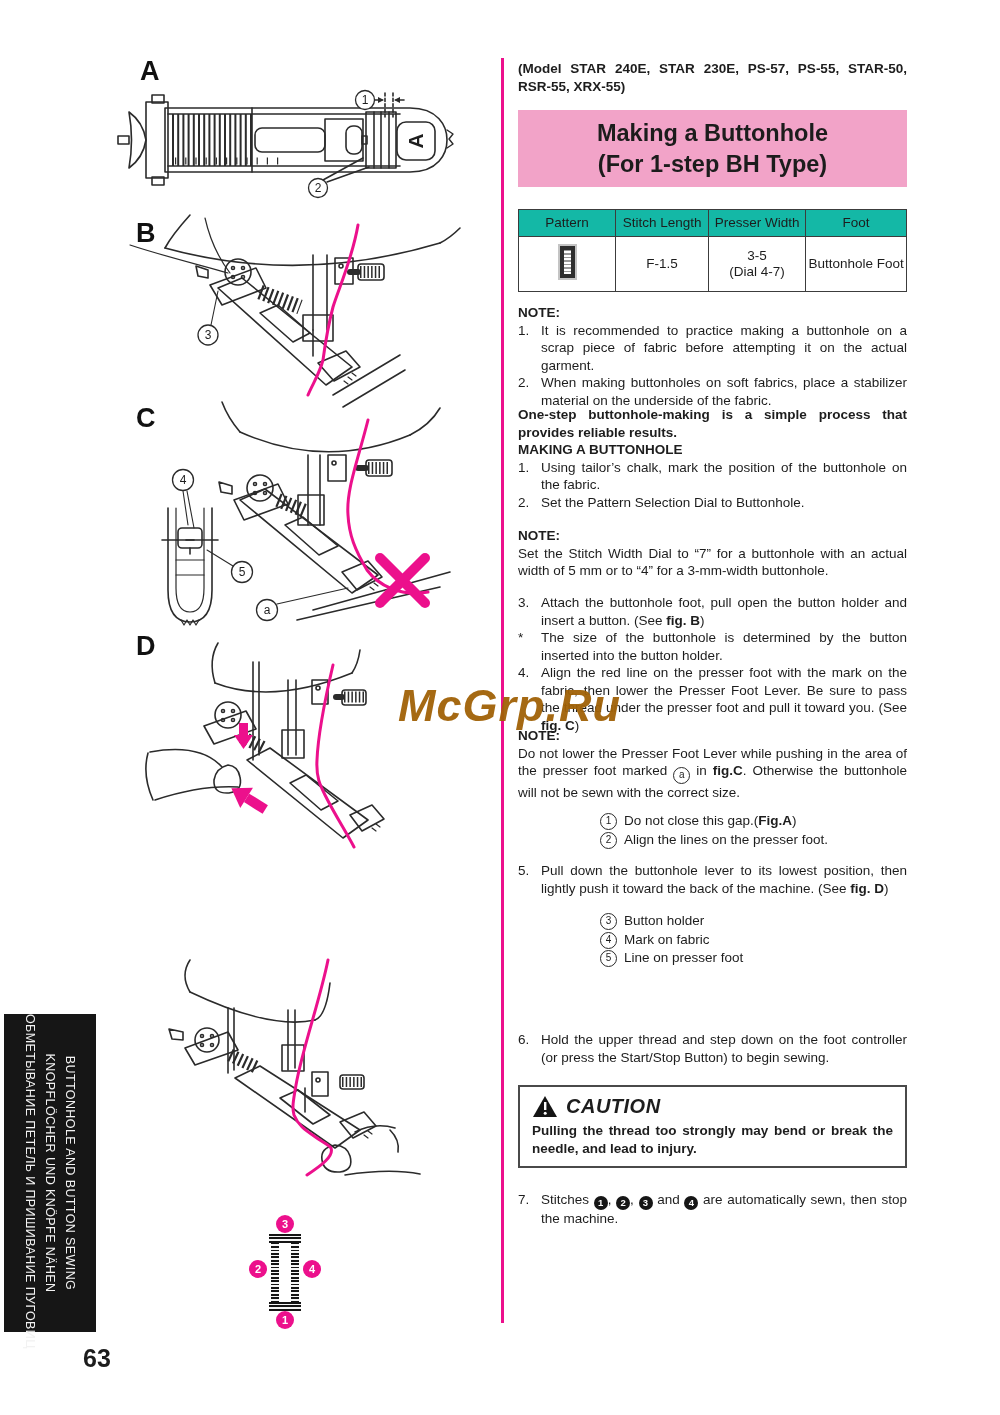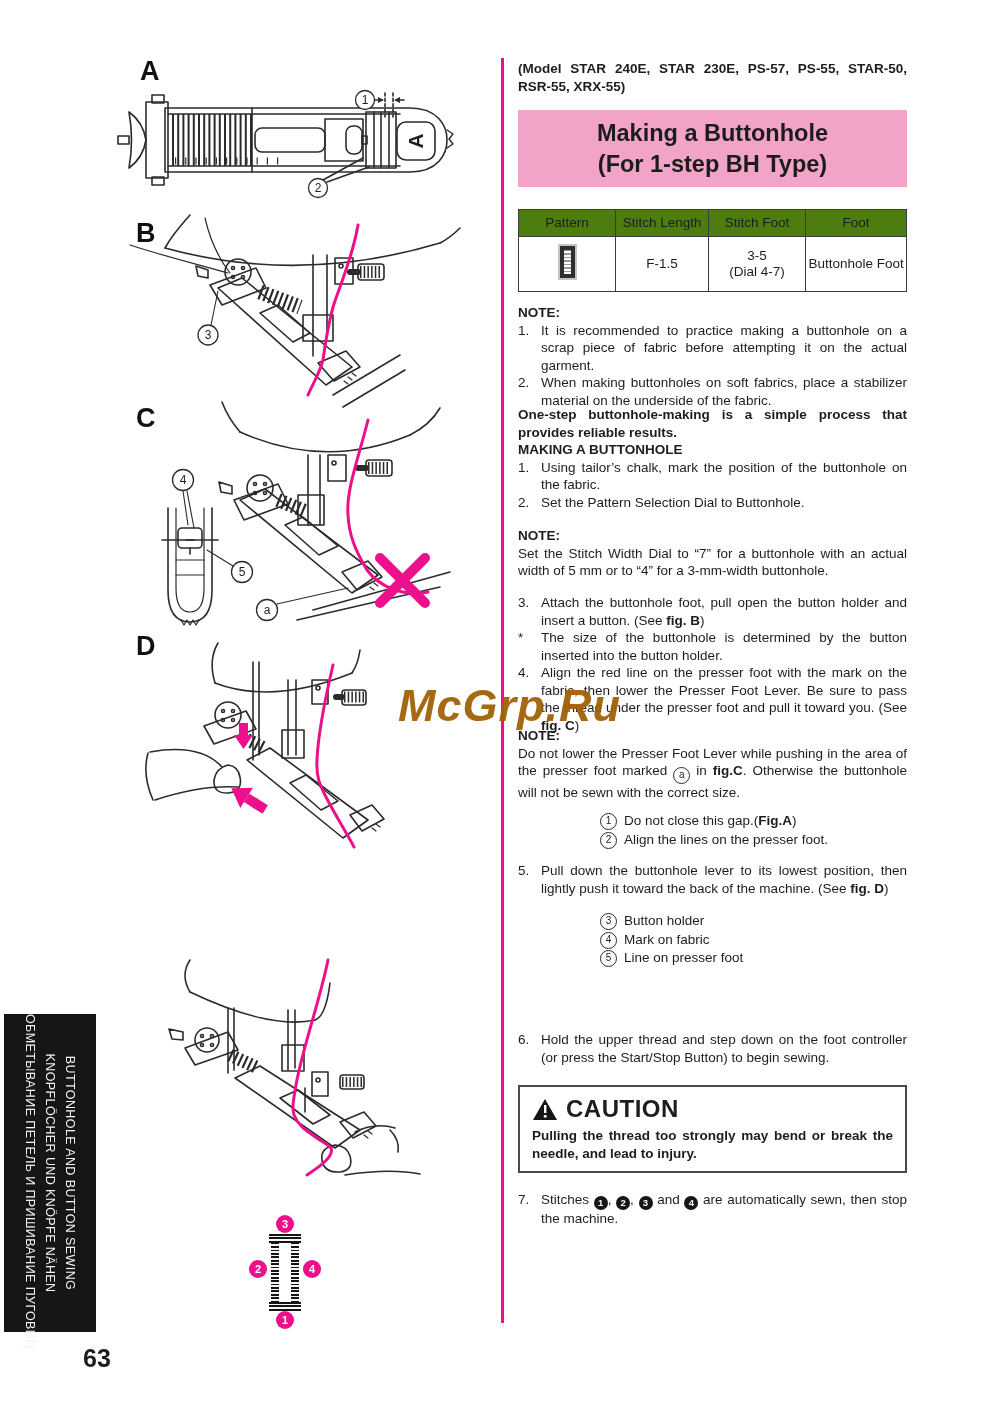--- a/index.html
+++ b/index.html
@@ -16,38 +16,38 @@
   #model{top:60px;font-weight:bold;}
   
   #banner{top:110px;height:77px;background:#f2a3c8;display:flex;flex-direction:column;
           justify-content:center;align-items:center;}
   #banner div{font-size:23.5px;font-weight:bold;line-height:31px;color:#1c1c1c;text-align:center;}
   
   #spec{top:209px;}
   #spec table{width:389px;border-collapse:collapse;}
   #spec th,#spec td{border:1.6px solid #3c3c3c;text-align:center;vertical-align:middle;
                     font-size:13.5px;font-weight:normal;line-height:16px;}
-  #spec th{background:#4d7c0f;height:24px;}
+  #spec th{background:#14b8a6;height:24px;}
   #spec td{height:52px;background:#fff;}
   .bh-icon{display:inline-block;width:7px;height:24px;border:4px solid #2e2e2e;
            box-shadow:0 0 0 2px #c4c4c4;
            background:repeating-linear-gradient(to bottom,#9a9a9a 0 1.5px,#ffffff 1.5px 3.5px);}
   
   .cnum{display:inline-block;width:15px;height:15px;border:1.2px solid #2a2a2a;border-radius:50%;
         font-size:10px;line-height:14px;text-align:center;vertical-align:-2.5px;font-weight:normal;
         background:#fff;}
   .fnum{display:inline-block;width:14px;height:14px;border-radius:50%;background:#161616;color:#fff;
         font-size:9.5px;line-height:14px;text-align:center;font-weight:bold;vertical-align:-2px;}
   .cl{margin-left:82px;display:flex;gap:7px;align-items:flex-start;font-size:13.5px;
       line-height:18.5px;}
   .cl .cnum{flex:0 0 auto;margin-top:1px;}
   
   #caution{top:1085px;border:2px solid #4a4a4a;padding:8px 12px 9px 12px;width:361px;}
   #caution .cap-title{display:flex;align-items:center;gap:8px;margin-bottom:4px;}
-  #caution .cap-word{font-size:24px;font-weight:bold;letter-spacing:0.5px;}
+  #caution .cap-word{font-size:20px;font-weight:bold;letter-spacing:0.5px;font-style:italic;}
   
   .figlabel{position:absolute;font-size:27px;font-weight:bold;color:#111;}
   svg{overflow:visible;}
   .ink{stroke:#2b2b2b;stroke-width:1.6;fill:none;stroke-linecap:round;stroke-linejoin:round;}
   .pink{stroke:#ec108c;fill:none;stroke-linecap:round;}
   .co-circ{fill:#ffffff;stroke:#2b2b2b;stroke-width:1.3;}
   .co-txt{font-size:12px;fill:#1d1d1d;font-family:"Liberation Sans",sans-serif;}
   
   #stitch{left:240px;top:1205px;width:90px;height:130px;}
   .bh-bar{position:absolute;background:repeating-linear-gradient(to bottom,#151515 0 1.7px,#f7f7f7 1.7px 3.4px);}
@@ -319,21 +319,21 @@
     <div>Making a Buttonhole</div>
     <div>(For 1-step BH Type)</div>
   </div>
 
   <div class="col" id="spec">
     <table>
       <tbody>
           <tr>
         <th style="width:25%;">Pattern</th>
         <th style="width:24%;">Stitch Length</th>
-        <th style="width:25%;">Stitch Foot</th>
+        <th style="width:25%;">Presser Width</th>
         <th style="width:26%;">Foot</th>
       </tr>
       <tr>
         <td><span class="bh-icon"></span></td>
         <td>F-1.5</td>
         <td>
           <div>3-5</div>
           <div>(Dial 4-7)</div>
         </td>
         <td>Buttonhole Foot</td>

